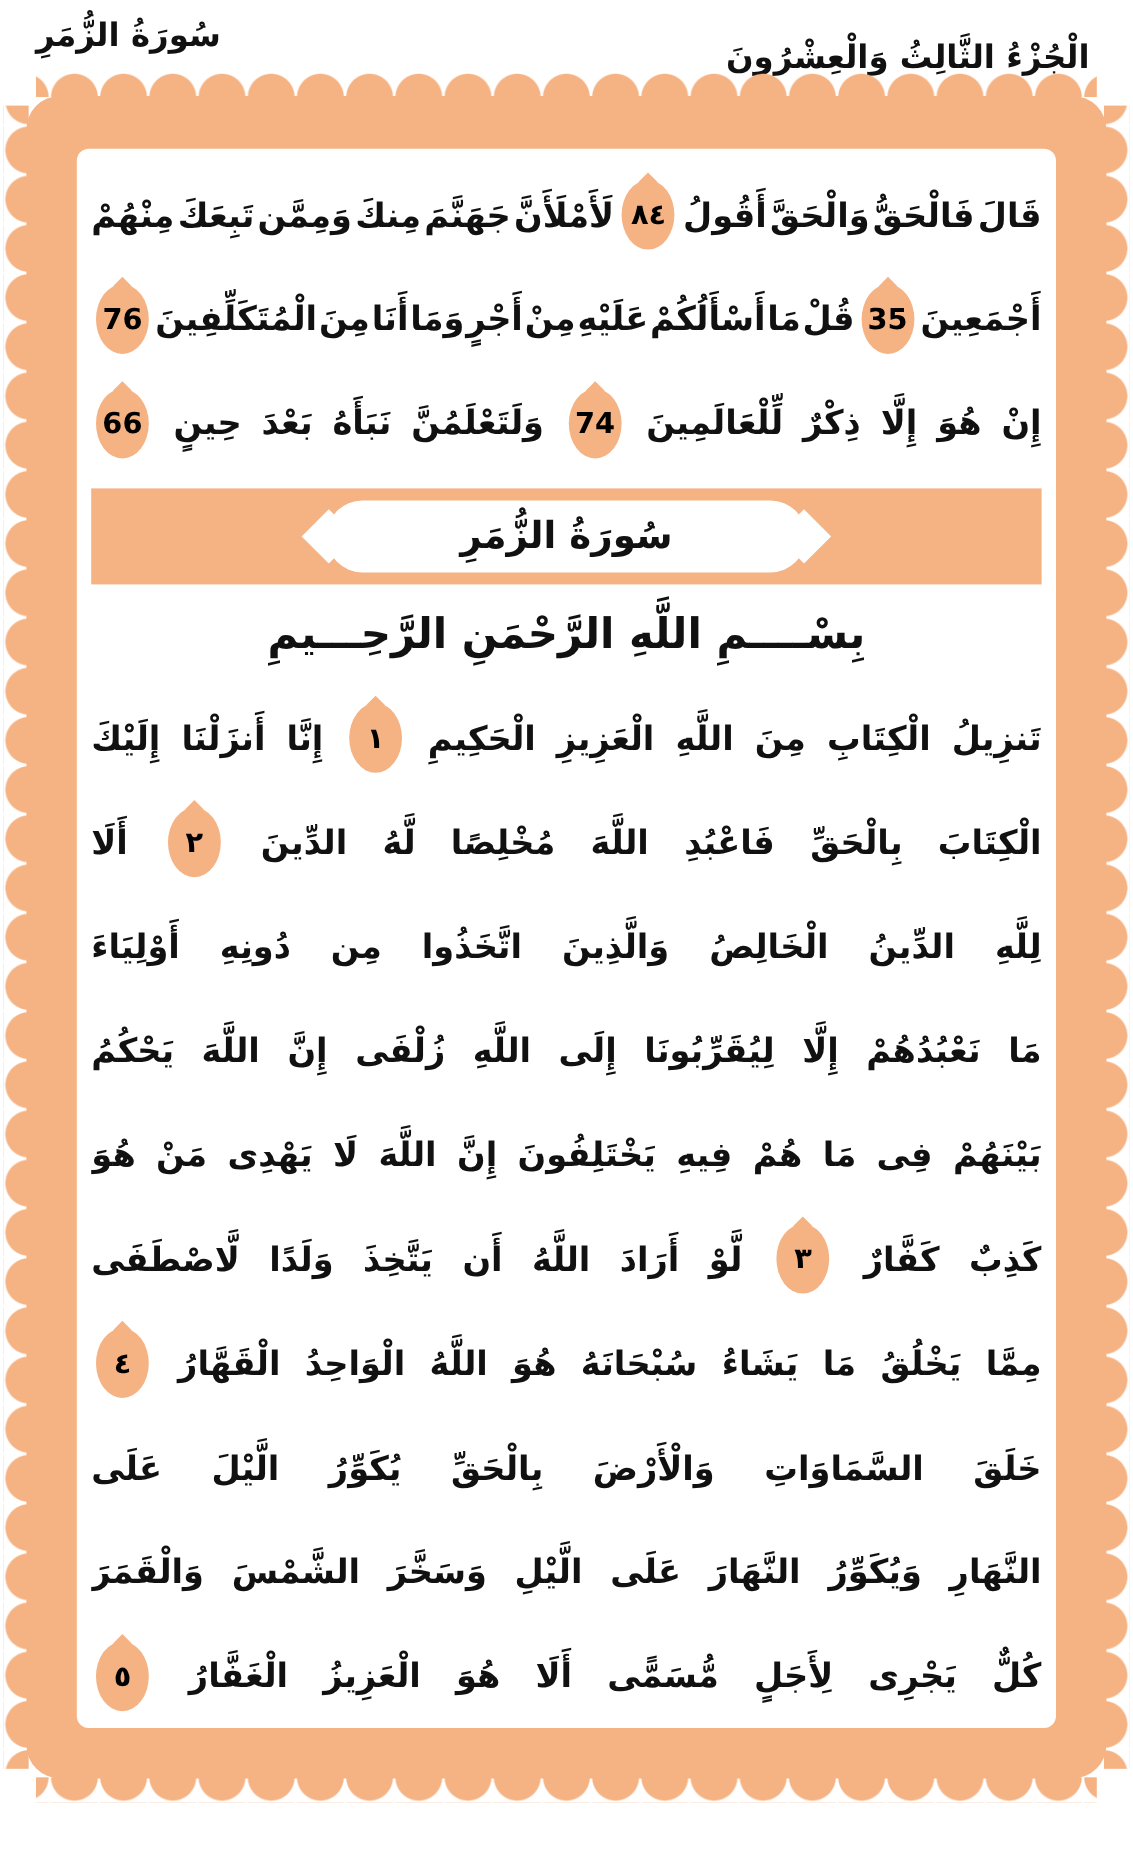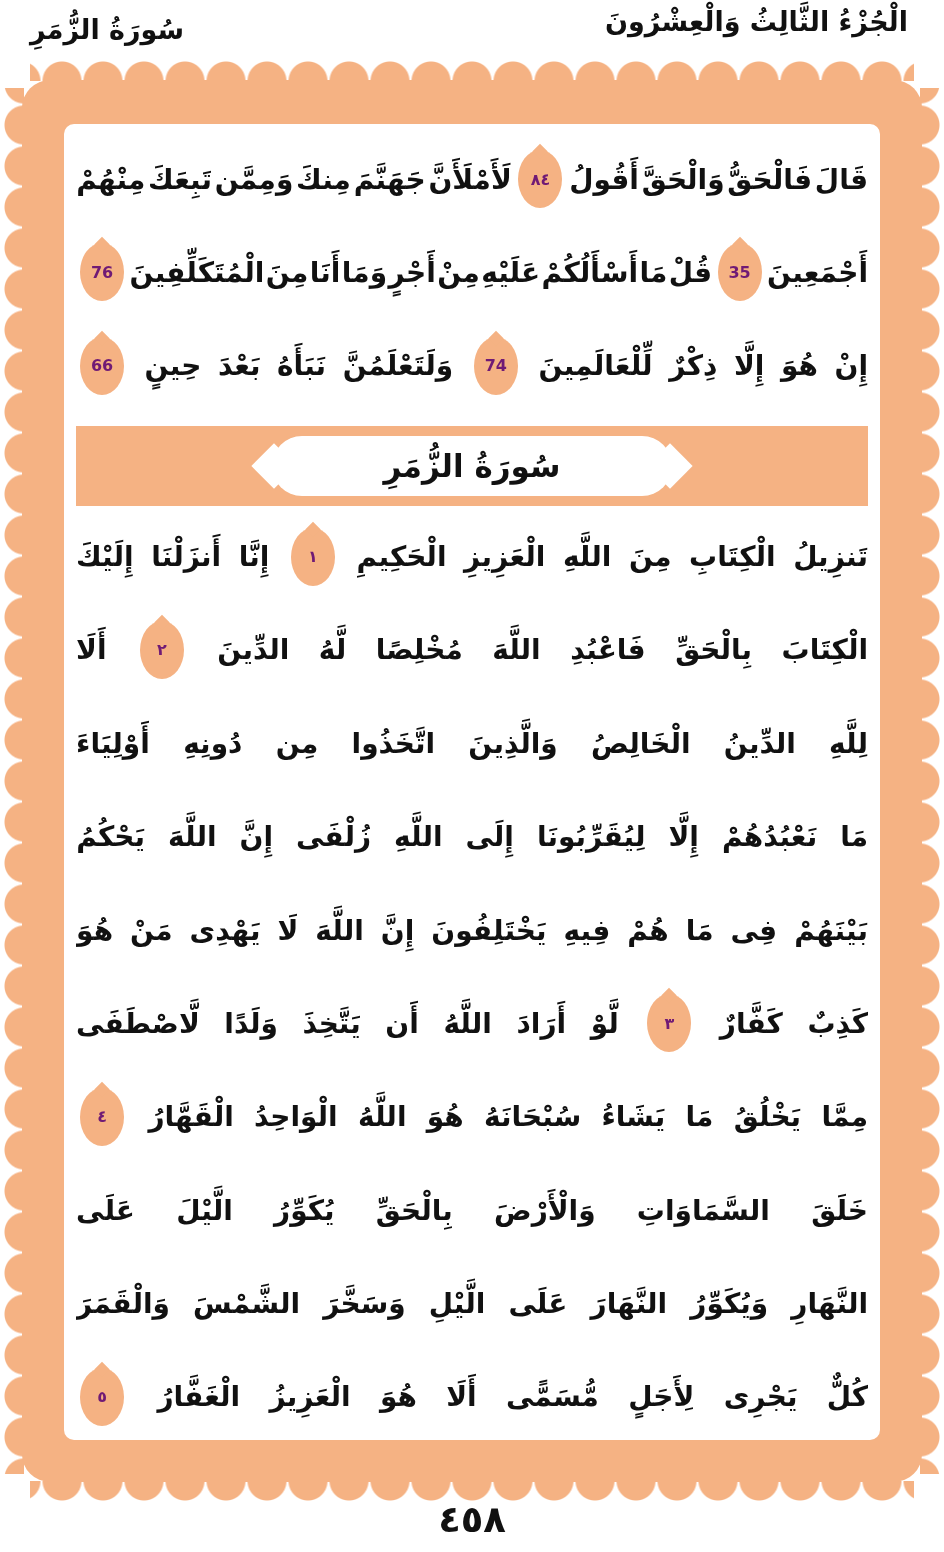--- a/index.html
+++ b/index.html
@@ -15,21 +15,21 @@
     font-family:"DejaVu Sans",sans-serif;
     color:var(--ink);
   }
   
   .hdr{
     position:absolute;top:6px;
     font-size:27px;font-weight:bold;
     direction:rtl;white-space:nowrap;
     color:var(--ink);
   }
-  .hdr-right{right:36px;}
+  .hdr-right{right:36px;margin-top:27px;}
   .hdr-left{left:30px;top:14px;}
   
   .frame-band{
     position:absolute;left:22px;top:80px;width:900px;height:1402px;
     background:var(--frame);border-radius:28px;
   }
   .frame-hole{
     position:absolute;left:64px;top:124px;width:816px;height:1316px;
     background:#ffffff;border-radius:10px;
   }
@@ -68,21 +68,21 @@
     white-space:nowrap;overflow:hidden;
     color:var(--ink);
   }
   .line .word{flex:0 0 auto;}
   .aya-marker{
     position:relative;flex:0 0 auto;
     width:44px;height:58px;margin:0 4px;
     background:var(--frame);
     border-radius:50%;
     display:flex;align-items:center;justify-content:center;
-    font-size:16px;font-weight:bold;color:#701a75;
+    font-size:24px;font-weight:bold;color:#000000;
   }
   .aya-marker::before{
     content:"";position:absolute;top:-4px;left:50%;
     width:11px;height:11px;background:var(--frame);
     transform:translateX(-50%) rotate(45deg);
   }
   
   .banner{
     flex:0 0 auto;height:80px;margin-top:10px;
     background:var(--frame);
@@ -176,20 +176,23 @@
         <span class="word">حِينٍ</span>
         <span class="aya-marker">66</span>
       </div>
 
     <div class="banner">
       <div class="cartouche">
         <span>سُورَةُ الزُّمَرِ</span>
       </div>
     </div>
 
+    <div class="bismillah-row">
+      <span>بِسْــــمِ اللَّهِ الرَّحْمَنِ الرَّحِـــيمِ</span>
+    </div>
 
     <div class="line">
         <span class="word">تَنزِيلُ</span>
         <span class="word">الْكِتَابِ</span>
         <span class="word">مِنَ</span>
         <span class="word">اللَّهِ</span>
         <span class="word">الْعَزِيزِ</span>
         <span class="word">الْحَكِيمِ</span>
         <span class="aya-marker">١</span>
         <span class="word">إِنَّا</span>
@@ -292,15 +295,14 @@
         <span class="word">لِأَجَلٍ</span>
         <span class="word">مُّسَمًّى</span>
         <span class="word">أَلَا</span>
         <span class="word">هُوَ</span>
         <span class="word">الْعَزِيزُ</span>
         <span class="word">الْغَفَّارُ</span>
         <span class="aya-marker">٥</span>
       </div>
   </div>
 
-  <div class="page-number">٤٥٨</div>
 
 </div>
 
 </body></html>

